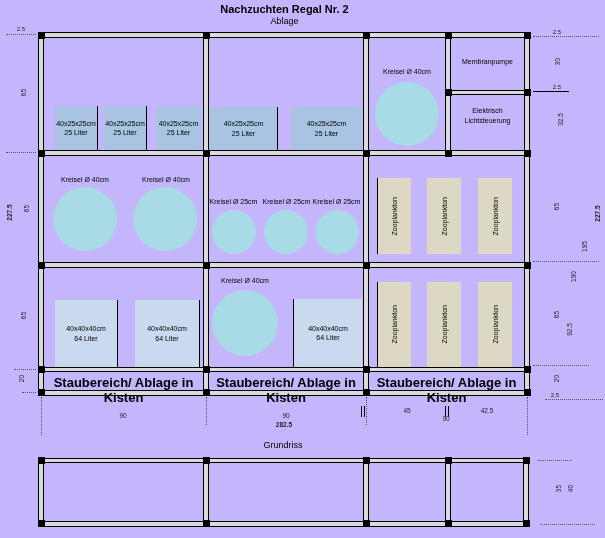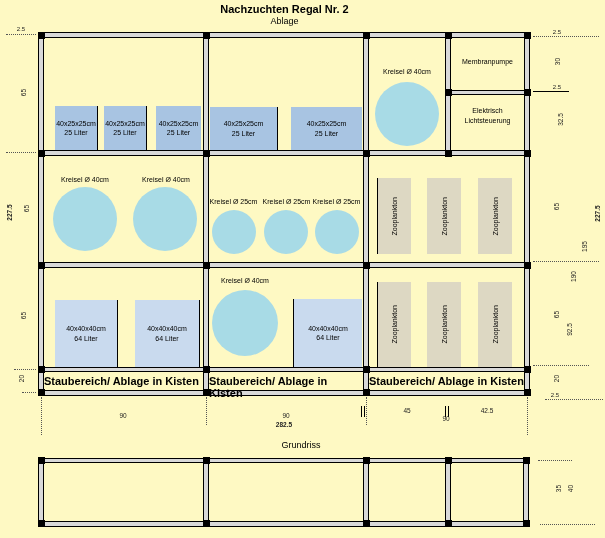--- a/index.html
+++ b/index.html
@@ -1,35 +1,35 @@
 <!DOCTYPE html>
 <html><head>
 <meta charset="utf-8">
 <style>
   html,body{margin:0;padding:0;background:#fff;}
-  .canvas{position:relative;width:605px;height:538px;background:#fef9c3;overflow:hidden;
+  .canvas{position:relative;width:605px;height:538px;background:#c4b5fd;overflow:hidden;
           font-family:"Liberation Sans",sans-serif;color:#000;}
   .t{position:absolute;}
   .title{font-weight:bold;font-size:11px;text-align:center;}
   .subtitle{font-size:9px;text-align:center;}
   
   .vwall{position:absolute;background:#d9d9d9;border-left:1px solid #000;border-right:1px solid #000;box-sizing:border-box;}
   .hshelf{position:absolute;background:#d9d9d9;border-top:1px solid #000;border-bottom:1px solid #000;box-sizing:border-box;}
   .j{position:absolute;width:7px;height:7px;background:#000;}
   
   .tank{position:absolute;background:#a8c4e2;display:flex;align-items:center;justify-content:center;
         text-align:center;font-size:7px;line-height:1.35;white-space:pre-line;box-sizing:border-box;}
   .tank--light{background:#c9daee;}
   .br{border-right:1px solid #000;}
   .bl{border-left:1px solid #000;}
   .circle{position:absolute;background:#a8dbe6;border-radius:50%;}
   .zoo{position:absolute;background:#ddd8c3;display:flex;align-items:center;justify-content:center;box-sizing:border-box;}
   .zoo span{writing-mode:vertical-rl;transform:rotate(180deg);font-size:7px;}
   .clabel{position:absolute;font-size:7px;text-align:center;white-space:pre-line;line-height:1.4;}
-  .band{position:absolute;font-weight:bold;font-size:11px;text-align:left;}
+  .band{position:absolute;font-weight:bold;font-size:13px;text-align:center;}
   
   .dim{position:absolute;font-size:6.5px;color:#222;text-align:center;}
   .dim--rot{transform:rotate(-90deg);}
   .dim--bold{font-weight:bold;}
   .dim--tiny{font-size:6px;}
   .dot-h{position:absolute;border-top:1px dotted #555;height:0;}
   .sol-h{position:absolute;border-top:1px solid #000;height:0;}
   .dot-v{position:absolute;border-left:1px dotted #555;width:0;}
   .tick{position:absolute;border-left:1px solid #000;width:0;}
 </style>
@@ -174,21 +174,21 @@
   <div class="dim dim--rot" style="left:545px;top:116px;width:30px;">32.5</div>
   <div class="dim dim--rot" style="left:543px;top:203px;width:26px;">65</div>
   <div class="dim dim--rot dim--bold" style="left:582px;top:210px;width:30px;">227.5</div>
   <div class="dim dim--rot" style="left:571px;top:243px;width:26px;">195</div>
   <div class="dim dim--rot" style="left:560px;top:273px;width:26px;">190</div>
   <div class="dim dim--rot" style="left:543px;top:311px;width:26px;">65</div>
   <div class="dim dim--rot" style="left:554px;top:326px;width:30px;">92.5</div>
   <div class="dim dim--rot" style="left:543px;top:375px;width:26px;">20</div>
   <div class="dim dim--tiny" style="left:546px;top:392px;width:18px;">2.5</div>
 
-  <div class="t subtitle" style="left:221px;top:440px;width:160px;">Grundriss</div>
+  <div class="t subtitle" style="left:203px;top:440px;width:160px;">Grundriss</div>
   <div class="hshelf" style="left:38px;top:458px;width:491px;height:5px;"></div>
   <div class="hshelf" style="left:38px;top:521px;width:491px;height:6px;"></div>
   <div class="vwall" style="left:38px;top:458px;width:6px;height:69px;"></div>
   <div class="vwall" style="left:203px;top:458px;width:6px;height:69px;"></div>
   <div class="vwall" style="left:363px;top:458px;width:6px;height:69px;"></div>
   <div class="vwall" style="left:445px;top:458px;width:6px;height:69px;"></div>
   <div class="vwall" style="left:523px;top:458px;width:6px;height:69px;"></div>
   <i class="j" style="left:38px;top:457px;"></i>
   <i class="j" style="left:203px;top:457px;"></i>
   <i class="j" style="left:363px;top:457px;"></i>

